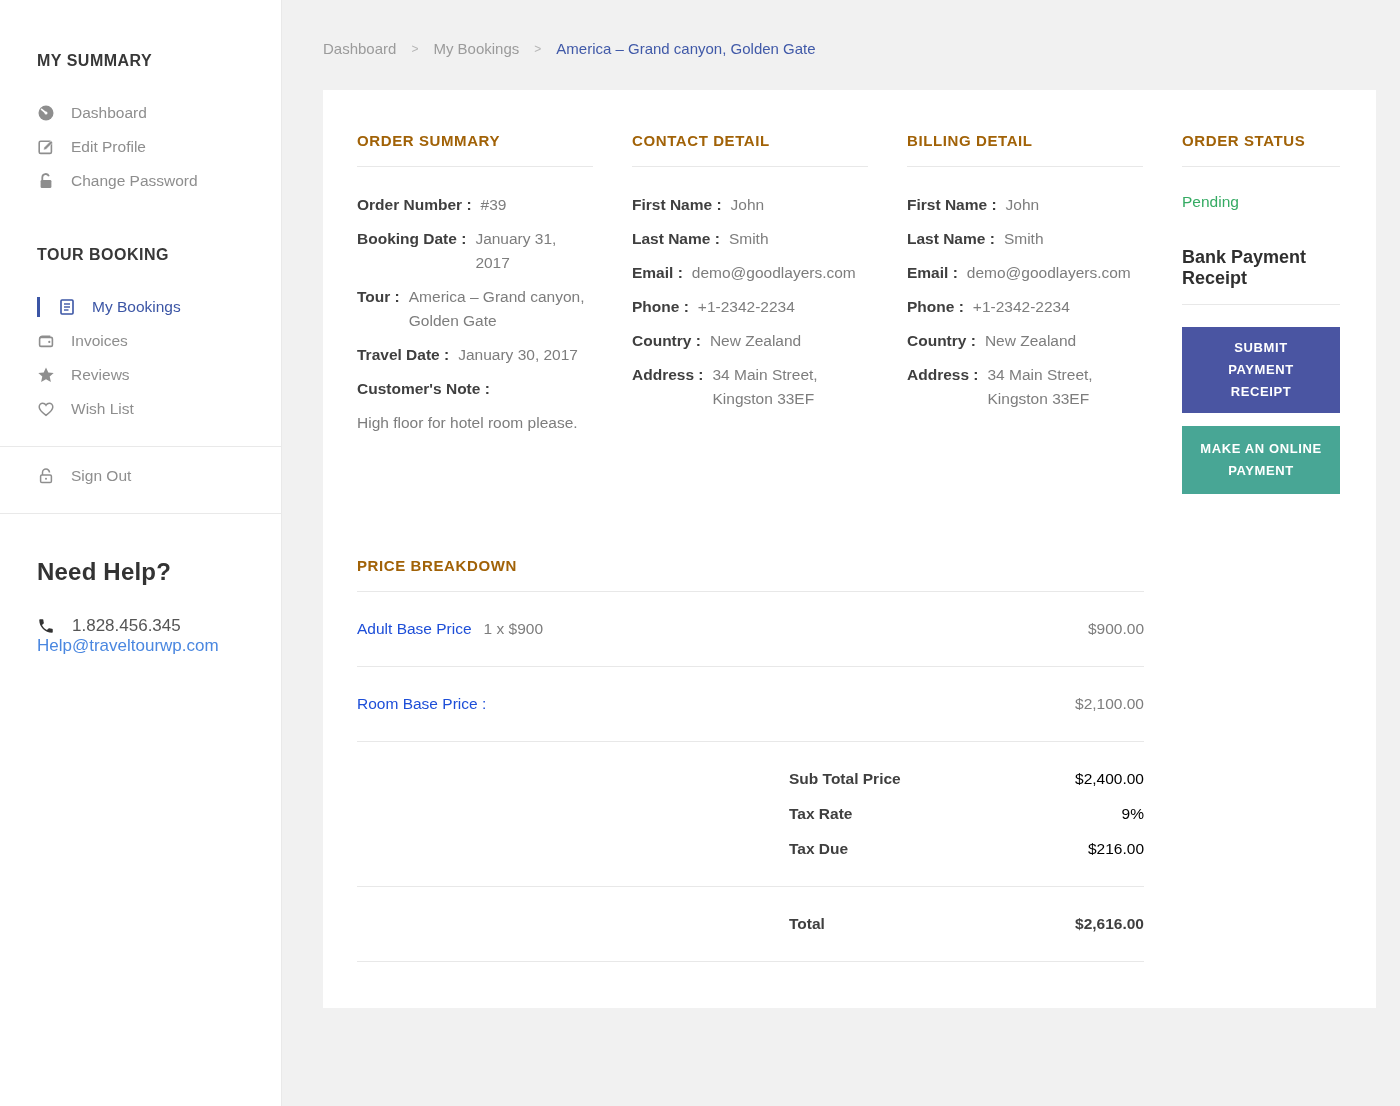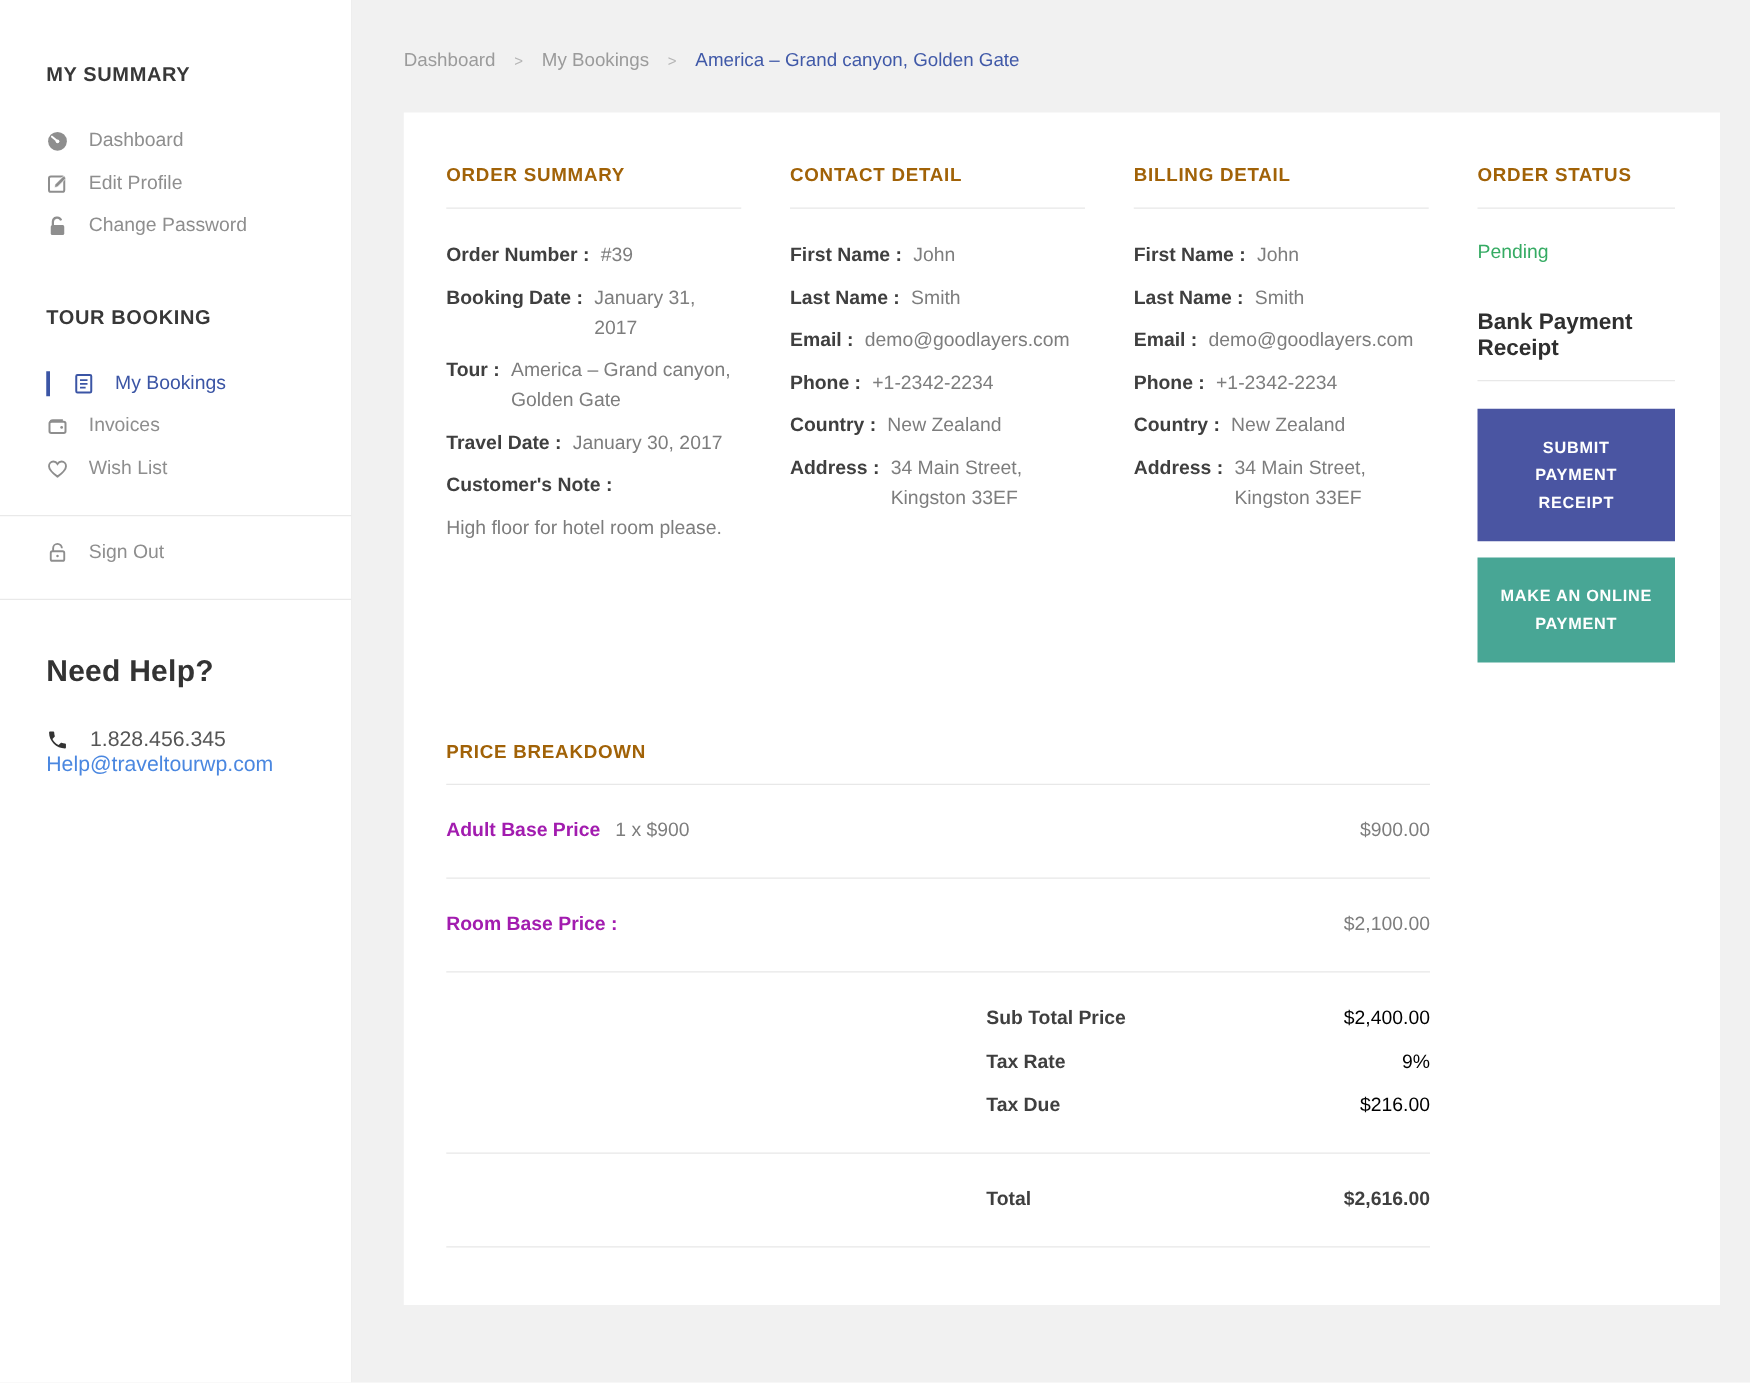--- a/index.html
+++ b/index.html
@@ -41,29 +41,29 @@
   .kv .k { font-weight:bold; color:#3f3f3f; margin-right:9px; flex:0 0 auto; }
   .kv .v { color:#7d7d7d; }
   a.v-link { color:#4a87e0; text-decoration:none; cursor:pointer; }
   .note-text { font-size:15.5px; line-height:24px; color:#7d7d7d; }
 
   .status-pending { color:#35ab63; font-size:15.5px; margin:0 0 36px; }
   .receipt-heading { font-size:18px; font-weight:bold; color:#2f2f2f; margin:0 0 15px; }
   .status-col .sec-divider2 { height:1px; background:#e8e8e8; margin:0 0 22px; }
   .btn { display:flex; align-items:center; justify-content:center; text-align:center; width:100%; min-height:68px;
          color:#fff; font-size:13px; font-weight:bold; letter-spacing:.6px; line-height:22px; border:none;
-         cursor:pointer; padding:20px 18px; margin-bottom:13px; font-family:inherit; }
+         cursor:pointer; padding:10px 18px; margin-bottom:13px; font-family:inherit; }
   .btn-primary { background:#4a55a2; }
   .btn-secondary { background:#48a695; }
 
   .section { margin-top:54px; width:787px; }
   .section.pb { margin-top:50px; }
 
   .pb-line { display:flex; align-items:baseline; font-size:15.5px; line-height:24px; }
-  .pb-label { font-weight:bold; color:#a21caf; margin-right:12px; }
+  .pb-label { font-weight:normal; color:#1d4ed8; margin-right:12px; }
   .pb-detail { color:#7d7d7d; }
   .pb-amount { margin-left:auto; color:#7d7d7d; }
   .pb-block { padding:25px 0; border-bottom:1px solid #e8e8e8; }
   .pb-block .pb-line + .pb-line { margin-top:15px; }
 
   .tot-row { display:flex; font-size:15.5px; line-height:24px; margin-bottom:11px; }
   .tot-row:last-child { margin-bottom:0; }
   .tot-spacer { flex:1; }
   .tot-label { width:225px; font-weight:bold; color:#3f3f3f; }
   .tot-amount { width:130px; text-align:right; color:#000000; }
@@ -121,20 +121,28 @@
     </div>
     <div class="side-item">
       <span class="icon">
         <svg viewBox="0 0 18 18">
             <path d="M3.2 6.2c0-1.2.9-2 2.1-2h8" fill="none" stroke="currentColor" stroke-width="1.5"></path>
             <rect x="2.6" y="5.4" width="12.8" height="9" rx="1.4" fill="none" stroke="currentColor" stroke-width="1.6"></rect>
             <circle cx="12.3" cy="9.9" r="1.1" fill="currentColor"></circle>
           </svg>
       </span>
       <span>Invoices</span>
+    </div>
+    <div class="side-item">
+      <span class="icon">
+        <svg viewBox="0 0 18 18">
+            <polygon points="9,1.5 11.3,6.4 16.7,7 12.7,10.6 13.9,16 9,13.2 4.1,16 5.3,10.6 1.3,7 6.7,6.4" fill="currentColor"></polygon>
+          </svg>
+      </span>
+      <span>Reviews</span>
     </div>
     <div class="side-item">
       <span class="icon">
         <svg viewBox="0 0 18 18">
             <path d="M9 15.3C5.1 12.4 2.2 10 2.2 6.9 2.2 4.8 3.8 3.2 5.7 3.2 7.1 3.2 8.3 4 9 5.2c.7-1.2 1.9-2 3.3-2 1.9 0 3.5 1.6 3.5 3.7 0 3.1-2.9 5.5-6.8 8.4z" fill="none" stroke="currentColor" stroke-width="1.5"></path>
           </svg>
       </span>
       <span>Wish List</span>
     </div>
 

